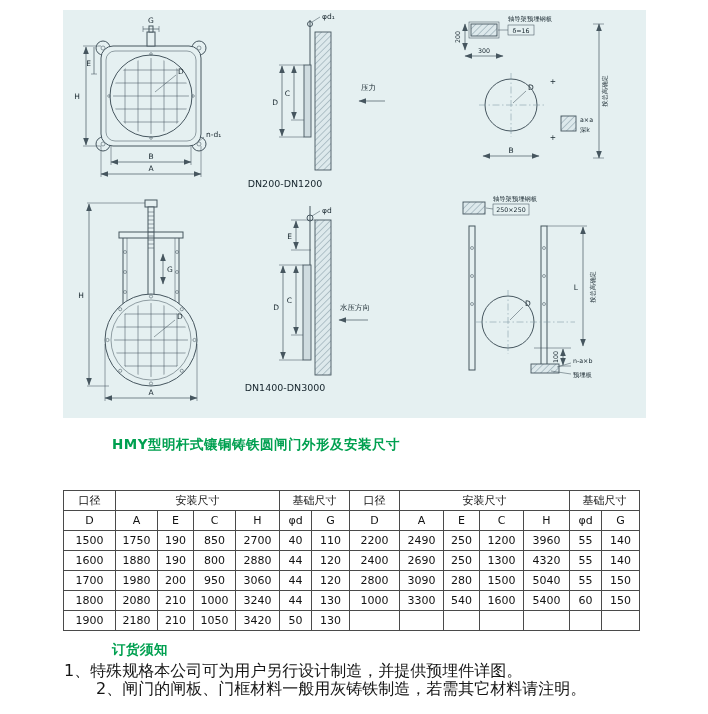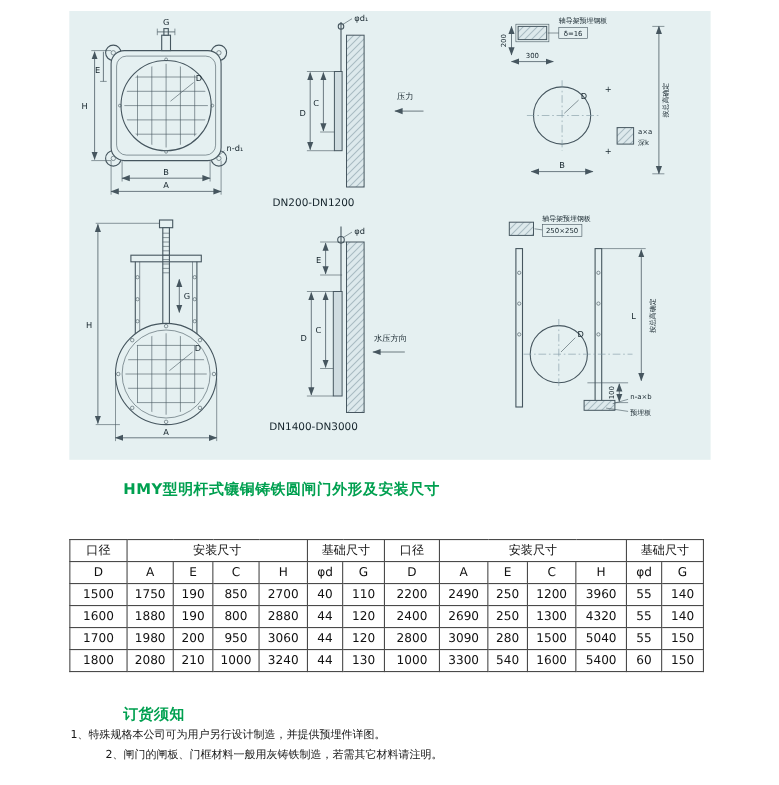--- a/index.html
+++ b/index.html
@@ -16,21 +16,21 @@
   }
 
   .green-title {
     position: absolute; left: 64px; font-size: 13.5px; font-weight: bold;
     color: #00a050; letter-spacing: 0.5px; white-space: nowrap; margin-left: 48px;
   }
   #spec-title { top: 436px; }
   #order-title { top: 641px; }
 
   .note-line {
-    position: absolute; left: 64px; font-size: 10px; color: #151515; white-space: nowrap;
+    position: absolute; left: 64px; font-size: 16px; color: #151515; white-space: nowrap;
   }
   #note-1 { top: 661px; }
   #note-2 { top: 679px; margin-left: 32px; }
 
   .spec-table {
     position: absolute; left: 63px; top: 462px;
     border-collapse: collapse; table-layout: fixed; font-size: 11px; color: #111; margin-top: 28px;
   }
   .spec-table th, .spec-table td {
     border: 1px solid #4a4a4a; text-align: center; vertical-align: middle;
@@ -400,20 +400,36 @@
           <td>44</td>
           <td>130</td>
           <td>1000</td>
           <td>3300</td>
           <td>540</td>
           <td>1600</td>
           <td>5400</td>
           <td>60</td>
           <td>150</td>
         </tr>
+        <tr>
+          <td>1900</td>
+          <td>2180</td>
+          <td>210</td>
+          <td>1050</td>
+          <td>3420</td>
+          <td>50</td>
+          <td>130</td>
+          <td></td>
+          <td></td>
+          <td></td>
+          <td></td>
+          <td></td>
+          <td></td>
+          <td></td>
+        </tr>
       </tbody>
   </table>
 
   <div id="order-title" class="green-title">订货须知</div>
   <div id="note-1" class="note-line">1、特殊规格本公司可为用户另行设计制造，并提供预埋件详图。</div>
   <div id="note-2" class="note-line">2、闸门的闸板、门框材料一般用灰铸铁制造，若需其它材料请注明。</div>
 
 </div>
 
 </body></html>

